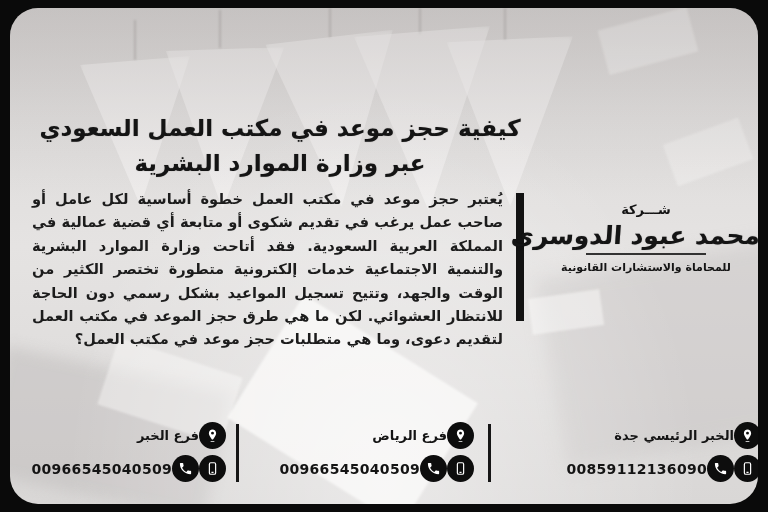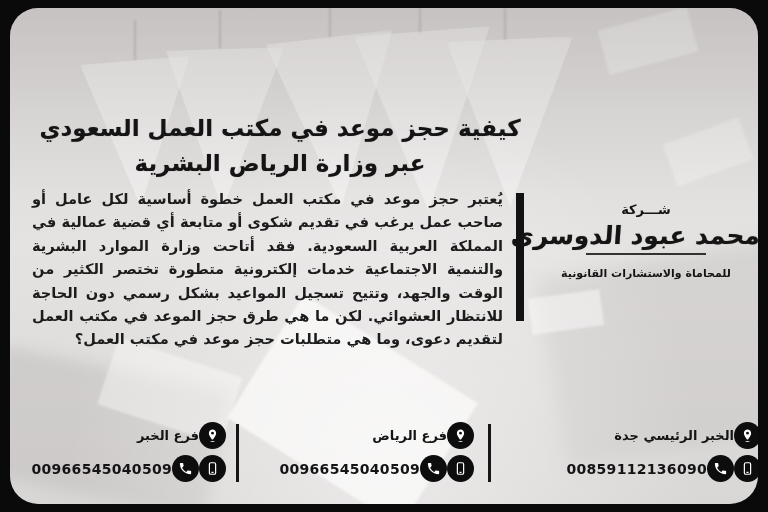--- a/index.html
+++ b/index.html
@@ -48,21 +48,21 @@
     font-size:14.6px; font-weight:700; color:#1c1c1c; line-height:23.4px;
   }
   
   .logo { position:absolute; left:522px; top:194px; width:228px; text-align:center; color:#141414; }
   .logo-word { font-size:13px; font-weight:700; letter-spacing:3px;text-align:center; }
   .logo-name {
     font-size:25px; font-weight:700; margin-top:4px; white-space:nowrap;
     transform: skewX(-4deg); text-shadow: 0 0 1px rgba(0,0,0,.4);
   }
   .logo-rule { width:120px; height:2px; background:#141414; margin:3px auto 0; opacity:.85; }
-  .logo-tagline { font-size:11px; font-weight:700; margin-top:12px; }
+  .logo-tagline { font-size:11px; font-weight:700; margin-top:6px; }
   
   .branch { position:absolute; display:flex; flex-direction:column; gap:6px; direction:rtl; }
   .branch-row { display:flex; align-items:center; gap:0; justify-content:flex-start; }
   .circle-icon {
     width:27px; height:27px; border-radius:50%; background:#0d0d0d; flex:none;
     display:flex; align-items:center; justify-content:center;
   }
   .circle-icon svg { width:15px; height:15px; display:block; }
   .branch-name { font-size:13px; font-weight:700; color:#141414; }
   .branch-phone { font-size:14px; font-weight:700; color:#141414; letter-spacing:.3px; direction:ltr; unicode-bidi:isolate;margin-left:38px; }
@@ -95,21 +95,21 @@
       <div class="paper" style="left:240px; top:330px; width:205px; height:145px; opacity:.75; transform:rotate(32deg);"></div>
       <div class="paper" style="left:95px;  top:348px; width:130px; height:70px; opacity:.45; transform:rotate(18deg);"></div>
       <div class="paper" style="left:520px; top:286px; width:72px;  height:36px; opacity:.5;  transform:rotate(-8deg);"></div>
       <div class="paper" style="left:592px; top:10px;  width:92px;  height:46px; opacity:.4;  transform:rotate(-15deg);"></div>
       <div class="paper" style="left:658px; top:122px; width:80px;  height:44px; opacity:.35; transform:rotate(-20deg);"></div>
       <div class="wash"></div>
     </div>
 
     <div class="title">
       <div>كيفية حجز موعد في مكتب العمل السعودي</div>
-      <div>عبر وزارة الرياض البشرية</div>
+      <div>عبر وزارة الموارد البشرية</div>
     </div>
 
     <div class="intro">
       <div class="accent-bar"></div>
       <p>يُعتبر حجز موعد في مكتب العمل خطوة أساسية لكل عامل أو صاحب عمل يرغب في تقديم شكوى أو متابعة أي قضية عمالية في المملكة العربية السعودية. فقد أتاحت وزارة الموارد البشرية والتنمية الاجتماعية خدمات إلكترونية متطورة تختصر الكثير من الوقت والجهد، وتتيح تسجيل المواعيد بشكل رسمي دون الحاجة للانتظار العشوائي. لكن ما هي طرق حجز الموعد في مكتب العمل لتقديم دعوى، وما هي متطلبات حجز موعد في مكتب العمل؟</p>
     </div>
 
     <div class="logo">
       <div class="logo-word">شـــركة</div>
       <div class="logo-name">محمد عبود الدوسري</div>

